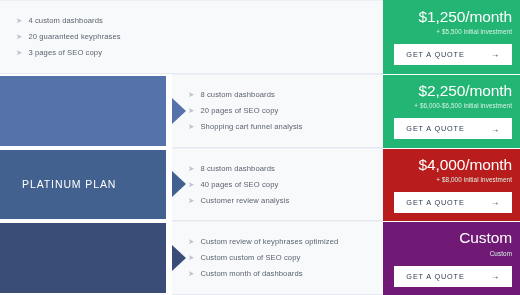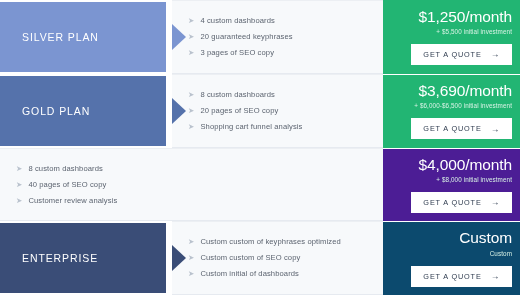--- a/index.html
+++ b/index.html
@@ -134,44 +134,37 @@
   }
   .quote-button {
     margin-top: 9px;
     background: #ffffff;
     color: #2e3b4e;
     font-size: 7.3px;
     letter-spacing: 0.85px;
     padding: 6px 12px;
     display: flex;
     align-items: center;
-    gap: 9px;
+    gap: 26px;
     border: none;
     cursor: pointer;
     font-family: "Liberation Sans", sans-serif;
     white-space: nowrap;
   }
   .quote-arrow {
     font-size: 8.5px;
     line-height: 1;
     color: #2e3b4e;
   }
 </style>
 </head>
 <body>
 
 <div class="pricing-table" id="pricing-table">
     <div class="plan-row">
-      <div class="plan-name-cell">
-        <div class="plan-name-shape" style="color:#7b95d1">
-          <div class="body" style="background:#7b95d1"></div>
-          <div class="notch"></div>
-        </div>
-        <div class="plan-name-label">SILVER PLAN</div>
-      </div>
 
       <div class="features-cell">
 
       <div class="feature-item">
         <span class="feature-bullet">➤</span>
         <span>4 custom dashboards</span>
       </div>
       <div class="feature-item">
         <span class="feature-bullet">➤</span>
         <span>20 guaranteed keyphrases</span>
@@ -190,101 +183,106 @@
           <span class="quote-arrow">→</span>
         </button>
       </div>
     </div>
     <div class="plan-row">
       <div class="plan-name-cell">
         <div class="plan-name-shape" style="color:#5572ab">
           <div class="body" style="background:#5572ab"></div>
           <div class="notch"></div>
         </div>
-        <div class="plan-name-label">GOLD PLAN</div>
       </div>
 
       <div class="features-cell">
 
       <div class="feature-item">
         <span class="feature-bullet">➤</span>
         <span>8 custom dashboards</span>
       </div>
       <div class="feature-item">
         <span class="feature-bullet">➤</span>
         <span>20 pages of SEO copy</span>
       </div>
       <div class="feature-item">
         <span class="feature-bullet">➤</span>
         <span>Shopping cart funnel analysis</span>
       </div>
       </div>
 
       <div class="price-cell" style="background:#22b573">
-        <div class="price-amount">$3,690/month</div>
+        <div class="price-amount">$2,250/month</div>
         <div class="price-note">+ $6,000-$6,500 initial investment</div>
         <button class="quote-button">
           <span>GET A QUOTE</span>
           <span class="quote-arrow">→</span>
         </button>
       </div>
     </div>
     <div class="plan-row">
+      <div class="plan-name-cell">
+        <div class="plan-name-shape" style="color:#42618f">
+          <div class="body" style="background:#42618f"></div>
+          <div class="notch"></div>
+        </div>
+        <div class="plan-name-label">PLATINUM PLAN</div>
+      </div>
 
       <div class="features-cell">
 
       <div class="feature-item">
         <span class="feature-bullet">➤</span>
         <span>8 custom dashboards</span>
       </div>
       <div class="feature-item">
         <span class="feature-bullet">➤</span>
         <span>40 pages of SEO copy</span>
       </div>
       <div class="feature-item">
         <span class="feature-bullet">➤</span>
         <span>Customer review analysis</span>
       </div>
       </div>
 
-      <div class="price-cell" style="background:#4c1d95">
+      <div class="price-cell" style="background:#b91c1c">
         <div class="price-amount">$4,000/month</div>
         <div class="price-note">+ $8,000 initial investment</div>
         <button class="quote-button">
           <span>GET A QUOTE</span>
           <span class="quote-arrow">→</span>
         </button>
       </div>
     </div>
     <div class="plan-row">
       <div class="plan-name-cell">
         <div class="plan-name-shape" style="color:#3a4d77">
           <div class="body" style="background:#3a4d77"></div>
           <div class="notch"></div>
         </div>
-        <div class="plan-name-label">ENTERPRISE</div>
-      </div>
-
-      <div class="features-cell">
-
-      <div class="feature-item">
-        <span class="feature-bullet">➤</span>
-        <span>Custom custom of keyphrases optimized</span>
+      </div>
+
+      <div class="features-cell">
+
+      <div class="feature-item">
+        <span class="feature-bullet">➤</span>
+        <span>Custom review of keyphrases optimized</span>
       </div>
       <div class="feature-item">
         <span class="feature-bullet">➤</span>
         <span>Custom custom of SEO copy</span>
       </div>
       <div class="feature-item">
         <span class="feature-bullet">➤</span>
-        <span>Custom initial of dashboards</span>
-      </div>
-      </div>
-
-      <div class="price-cell" style="background:#0c4a6e">
+        <span>Custom month of dashboards</span>
+      </div>
+      </div>
+
+      <div class="price-cell" style="background:#701a75">
         <div class="price-amount">Custom</div>
         <div class="price-note">Custom</div>
         <button class="quote-button">
           <span>GET A QUOTE</span>
           <span class="quote-arrow">→</span>
         </button>
       </div>
     </div>
   </div>
 

